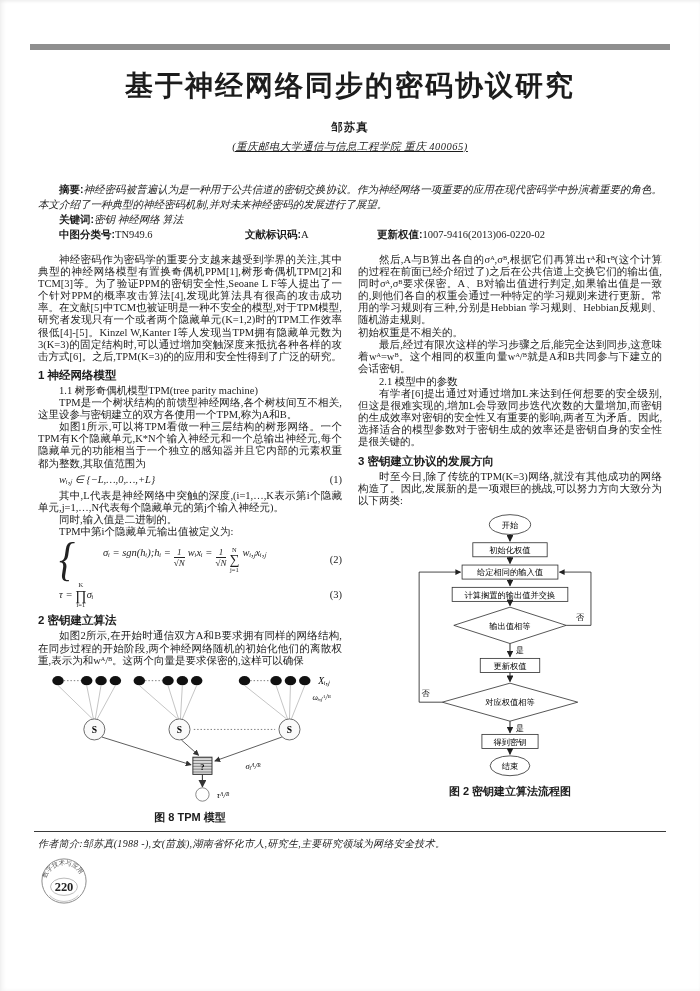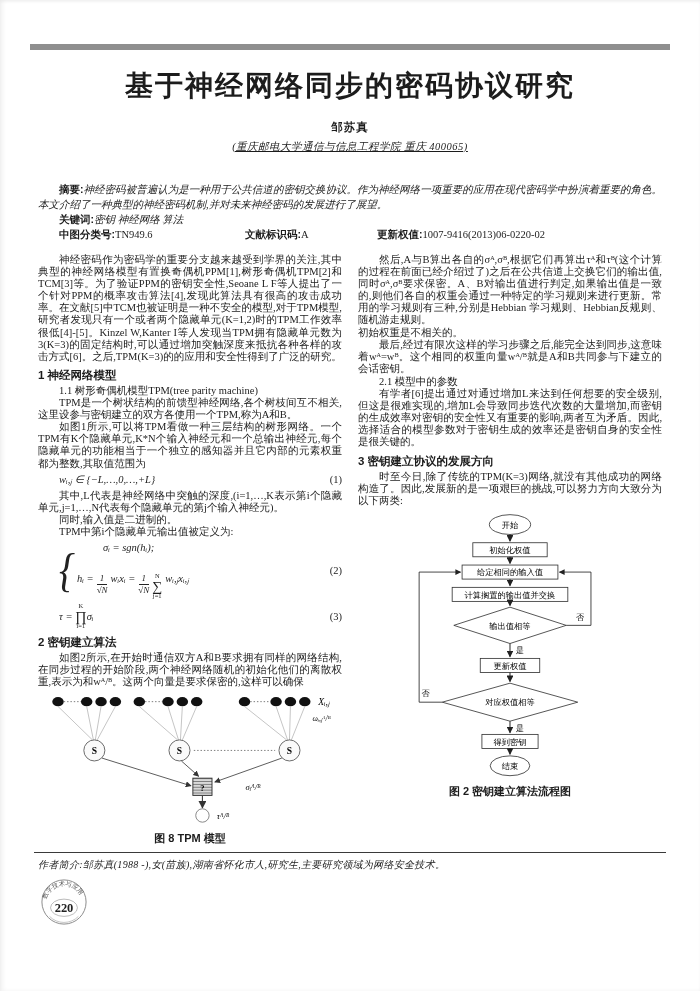--- a/index.html
+++ b/index.html
@@ -38,21 +38,21 @@
   .columns { display:flex; gap:16px; margin:12px 38px 0; }
   .col { width:304px; font-size:10.5px; line-height:12.1px; text-align:justify; }
   .col p { text-indent:21px; }
   .h-major { font-family:"Liberation Sans", sans-serif; font-weight:bold; font-size:11.5px; margin:6px 0 4px; text-indent:0 !important; }
   .h-minor { text-indent:21px; margin-top:1px; }
 
   .eq { display:flex; align-items:center; font-style:italic; margin:4px 0; padding-left:21px; }
   .eq .eqnum { margin-left:auto; font-style:normal; }
   .eq2-wrap { display:flex; align-items:center; }
   .brace { font-size:40px; font-weight:100; line-height:0.9; transform:scaleY(1.15); margin-right:2px; color:#222; }
-  .eq2-lines { display:flex; flex-direction:column; gap:19px; }
+  .eq2-lines { display:flex; flex-direction:row; gap:0; }
   .eq2-l1 { padding-left:26px; }
   .eq2-l2 { display:flex; align-items:flex-start; gap:3px; }
   .frac { display:inline-flex; flex-direction:column; align-items:center; font-size:9px; line-height:1.15; vertical-align:middle; }
   .frac .num { border-bottom:1px solid #222; padding:0 3px; }
   .bigop { display:inline-flex; flex-direction:column; align-items:center; line-height:1; font-size:6.5px; font-style:normal; }
   .bigop .op { font-size:14px; line-height:0.95; }
 
   .figure { margin-top:6px; text-align:center; }
   .fig-caption { font-family:"Liberation Sans", sans-serif; font-weight:bold; font-size:11px; margin-top:3px; text-align:center; }
 

